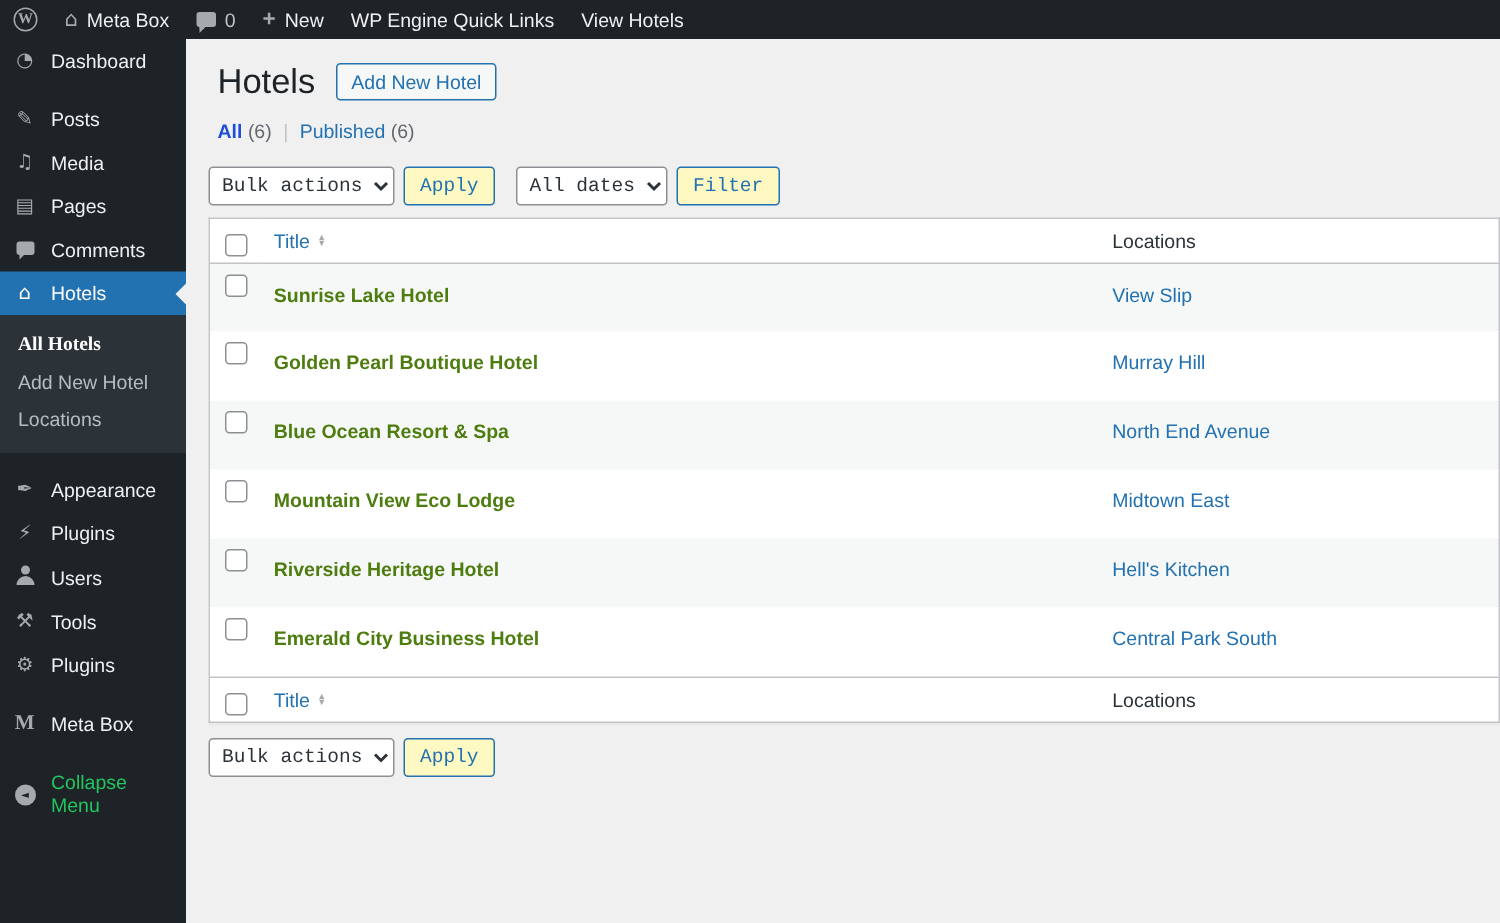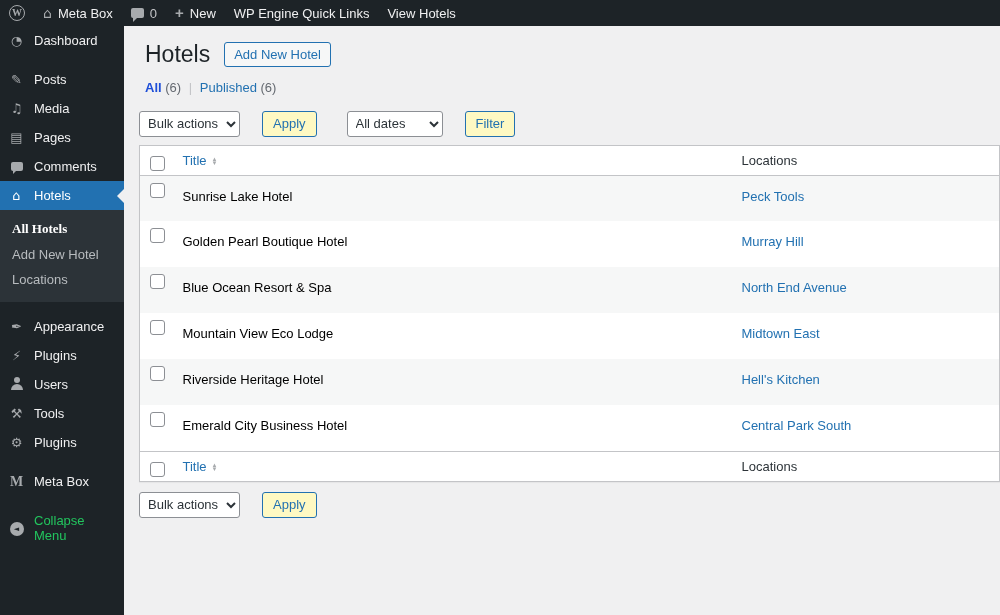--- a/index.html
+++ b/index.html
@@ -71,21 +71,21 @@
   .page-title-action {
     margin-left:14px; padding:4px 9px; border:1px solid #2271b1; border-radius:3px;
     background:#f6f7f7; color:#2271b1; font-size:13px; cursor:pointer; font-family:inherit;
   }
   .subsubsub { margin:10px 0 0 6px; font-size:13px; color:#646970; }
   .subsubsub .current-filter { color:#1d4ed8; font-weight:600; }
   .subsubsub a { color:#2271b1; }
   .subsubsub .count { color:#646970; font-weight:400; }
   .subsubsub .sep { color:#c3c4c7; margin:0 4px; }
 
-  .tablenav { display:flex; align-items:flex-end; gap:22px; margin:16px 0 8px; }
+  .tablenav { display:flex; align-items:flex-end; gap:6px; margin:16px 0 8px;font-family:Liberation Mono, monospace; }
   .tablenav select {
     height:26px; border:1px solid #8c8f94; border-radius:3px; background:#fff;
     color:#2c3338; font-size:13px; font-family:inherit; padding:0 4px; min-width:96px; cursor:pointer;
   }
   .button {
     height:26px; padding:0 10px; border:1px solid #2271b1; border-radius:3px;
     background:#fef9c3; color:#2271b1; font-size:13px; cursor:pointer; font-family:inherit;
   }
   .gap-left { margin-left:8px; }
 
@@ -95,21 +95,21 @@
   }
   .wp-list-table th, .wp-list-table td { text-align:left; font-weight:400; padding:7px 10px; font-size:13px; }
   .wp-list-table thead th { border-bottom:1px solid #c3c4c7; }
   .wp-list-table tfoot th { border-top:1px solid #c3c4c7; }
   .check-column { width:33px; padding:7px 0 0 10px !important; }
   .column-locations { width:268px; }
   .wp-list-table tbody tr { height:46px; }
   .wp-list-table tbody td { vertical-align:top; padding-top:13px; }
   tr.alternate { background:#f6f7f7; }
   .col-title-link { color:#2271b1; }
-  .row-title { color:#000000; font-weight:400; }
+  .row-title { color:#4d7c0f; font-weight:700; }
   .location-link { color:#2271b1; }
   .locations-head { color:#2c3338; }
   .sorting-indicators {
     display:inline-flex; flex-direction:column; margin-left:5px;
     font-size:6px; line-height:4.5px; color:#a7aaad; vertical-align:middle;
   }
   input[type="checkbox"] {
     -webkit-appearance:none; appearance:none; width:15px; height:15px; margin:0;
     background:#fff; border:1px solid #8c8f94; border-radius:3px; cursor:pointer; vertical-align:text-top;
   }
@@ -238,21 +238,21 @@
         <th>
           <a href="#" class="col-title-link"><span>Title</span><span class="sorting-indicators">▲<br>▼</span></a>
         </th>
         <th class="column-locations locations-head">Locations</th>
       </tr>
     </thead>
     <tbody>
       <tr class="alternate">
         <td class="check-column"><input type="checkbox" style=""></td>
         <td><a href="#" class="row-title">Sunrise Lake Hotel</a></td>
-        <td class="column-locations"><a href="#" class="location-link">Peck Tools</a></td>
+        <td class="column-locations"><a href="#" class="location-link">View Slip</a></td>
       </tr>
       <tr>
         <td class="check-column"><input type="checkbox" style=""></td>
         <td><a href="#" class="row-title">Golden Pearl Boutique Hotel</a></td>
         <td class="column-locations"><a href="#" class="location-link">Murray Hill</a></td>
       </tr>
       <tr class="alternate">
         <td class="check-column"><input type="checkbox" style=""></td>
         <td><a href="#" class="row-title">Blue Ocean Resort &amp; Spa</a></td>
         <td class="column-locations"><a href="#" class="location-link">North End Avenue</a></td>

